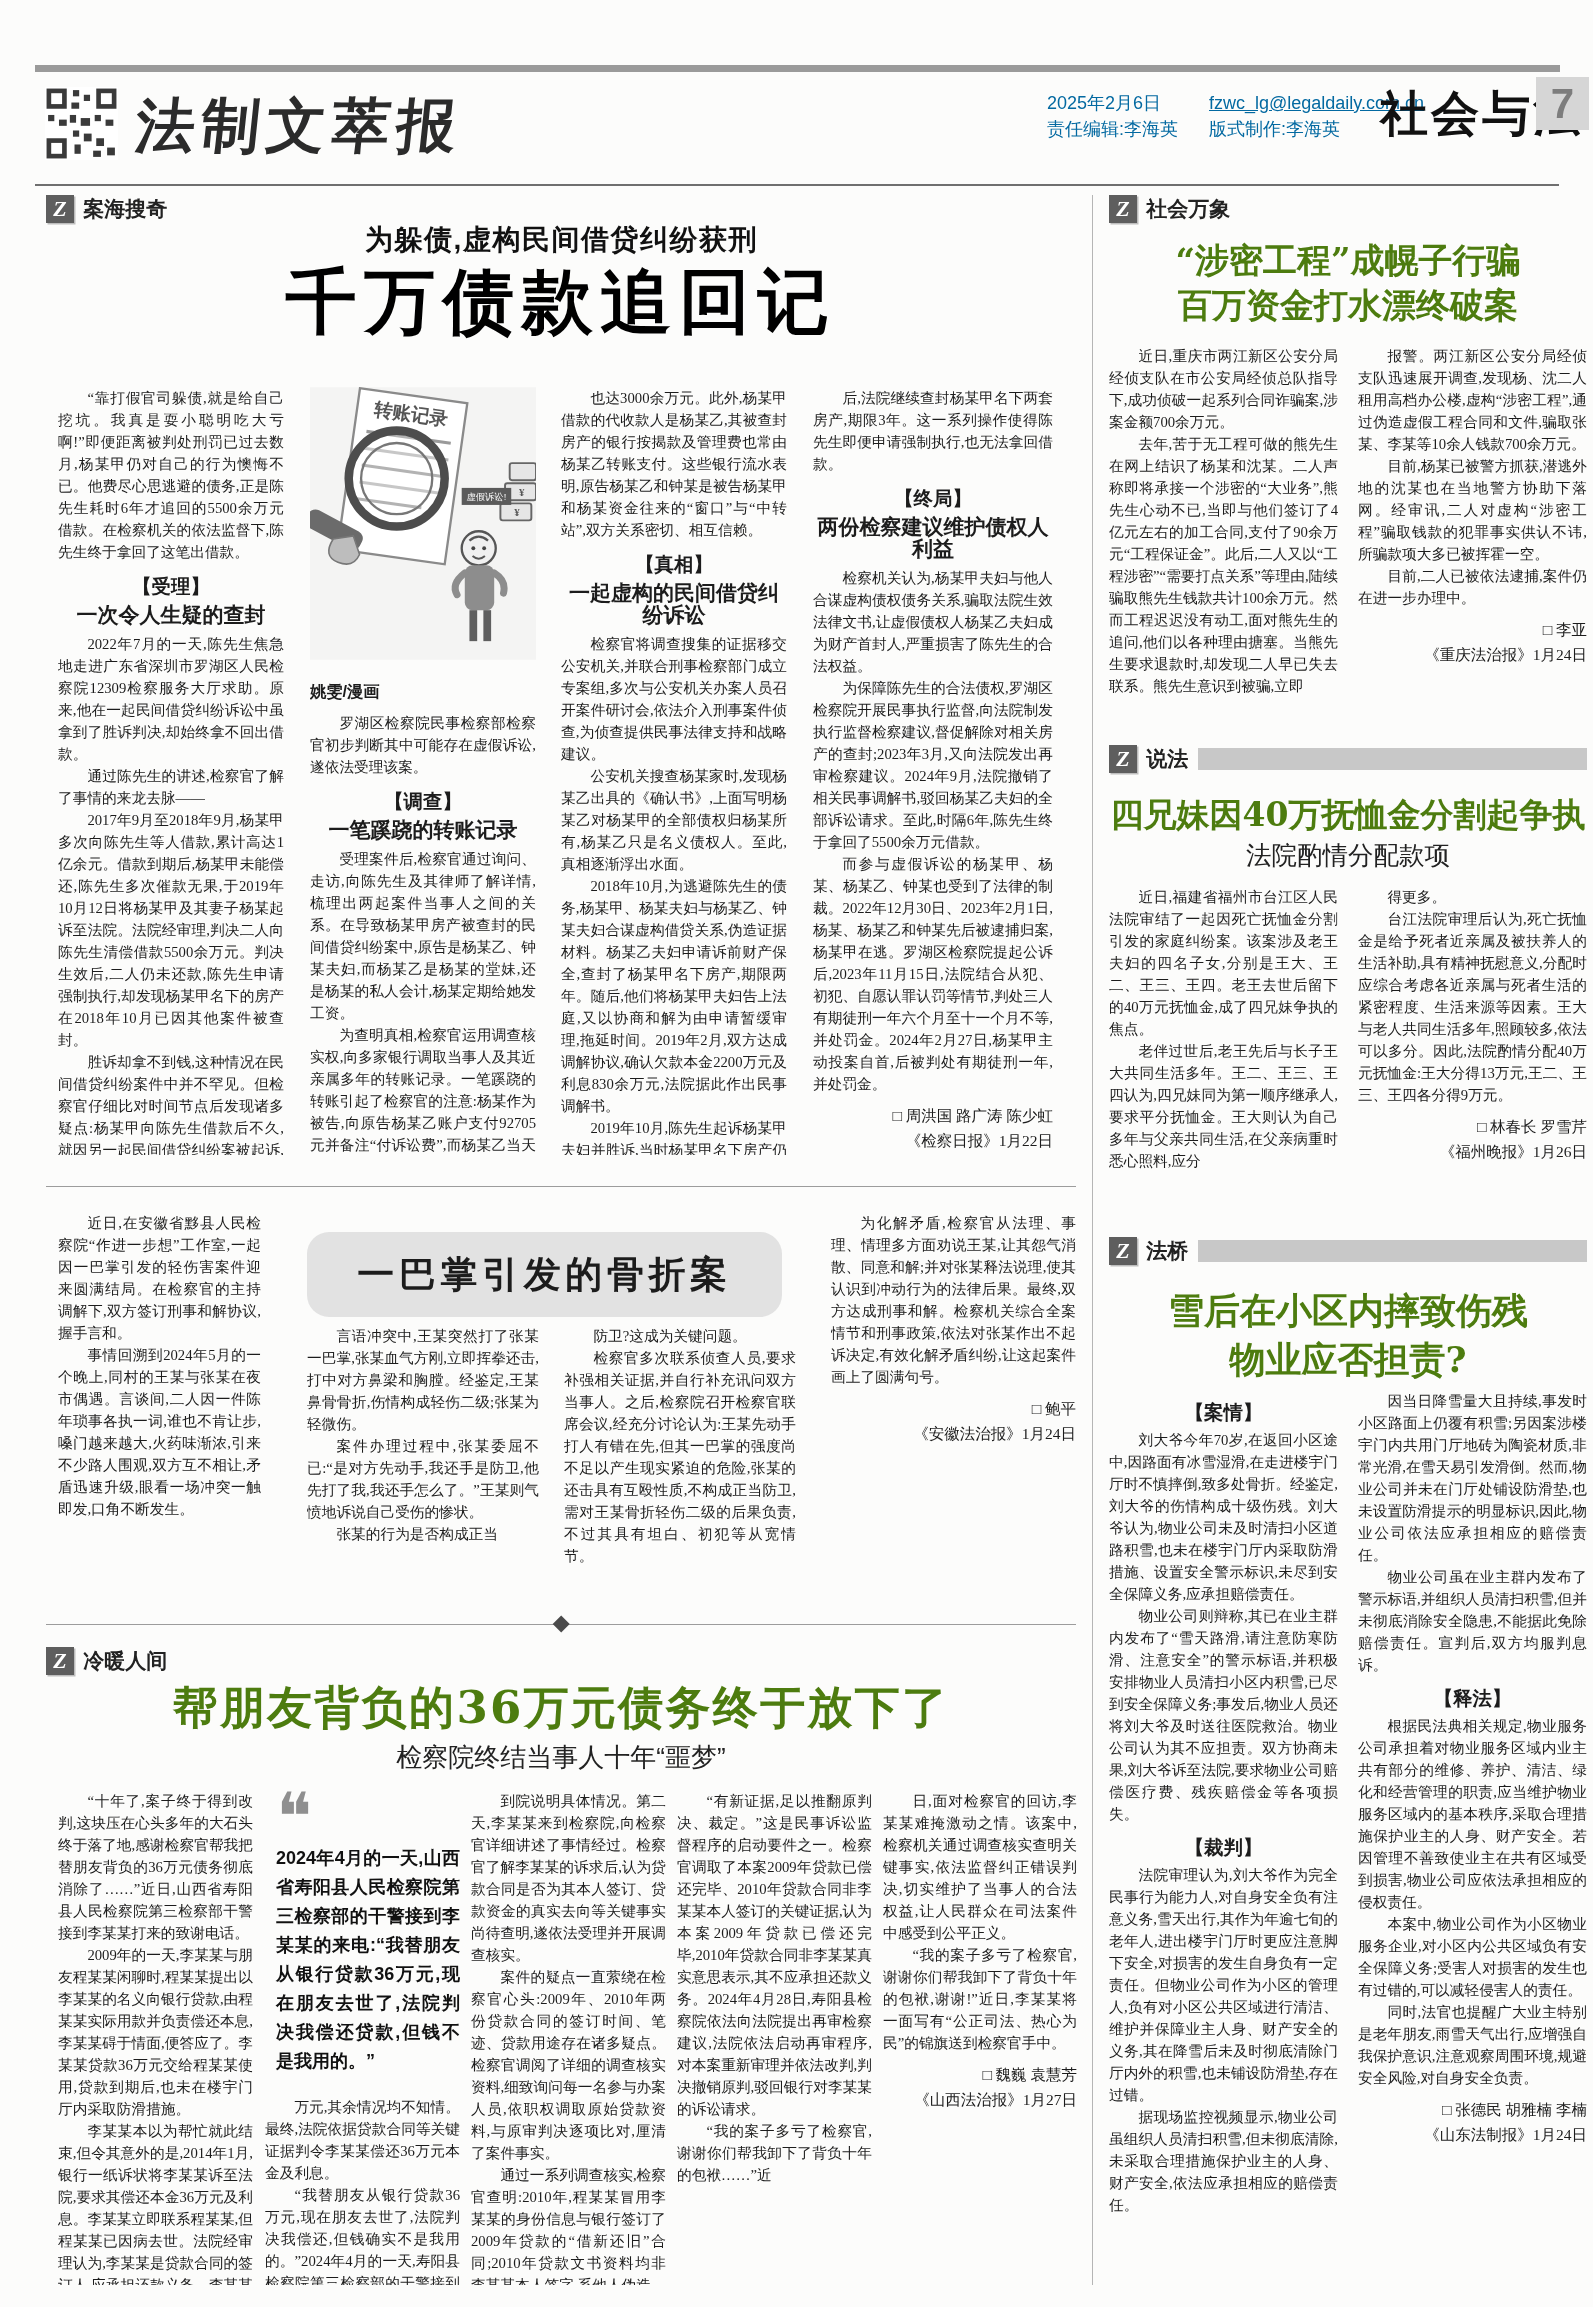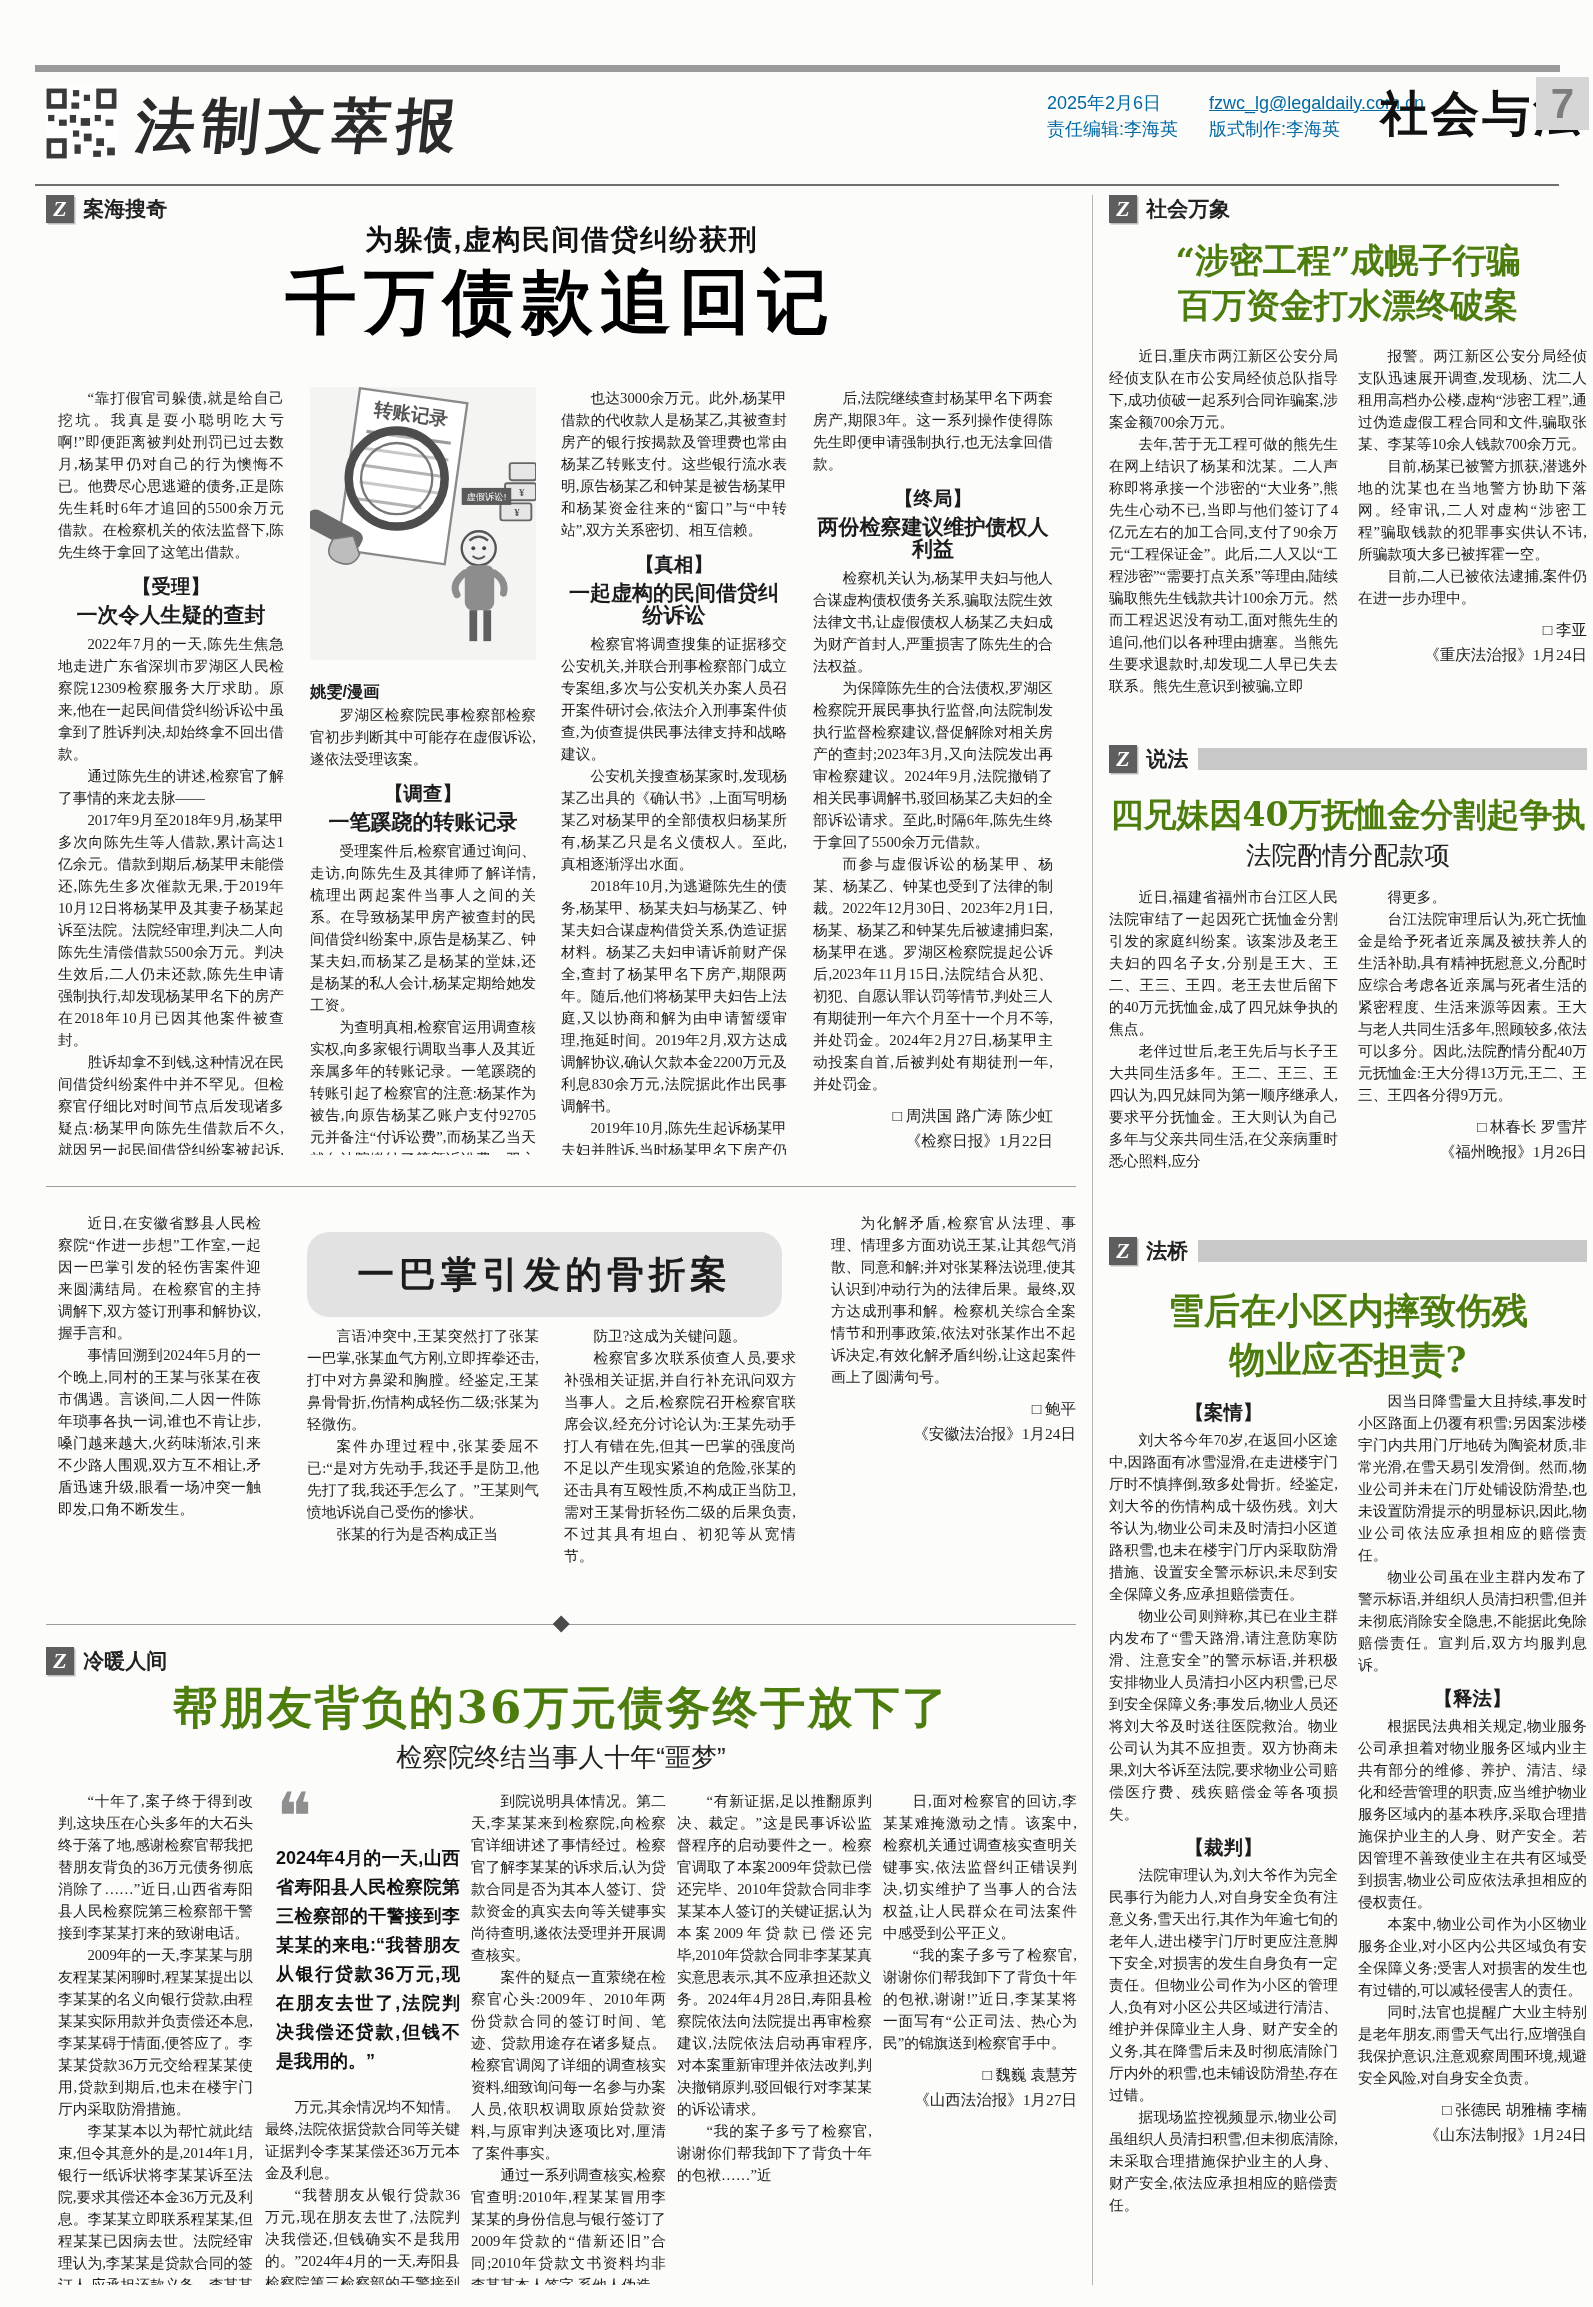--- a/index.html
+++ b/index.html
@@ -162,21 +162,21 @@
           <rect x="258" y="98" width="34" height="22" rx="3"></rect>
         </g>
         <text x="264" y="166" font-size="14" fill="#555" font-weight="bold">¥</text>
         <text x="270" y="140" font-size="14" fill="#555" font-weight="bold">¥</text>
 
         <rect x="196" y="130" width="64" height="22" fill="#5a5a5a"></rect>
         <text x="228" y="146" font-size="12" fill="#fff" text-anchor="middle">虚假诉讼!</text>
       </svg>
       <div class="caption">姚雯/漫画</div>
     </div>
-    <div class="btxt" style="margin-top:1px;">
+    <div class="btxt" style="margin-top:9px;">
       <div>
           <p>罗湖区检察院民事检察部检察官初步判断其中可能存在虚假诉讼,遂依法受理该案。</p>
         </div>
       <div class="subhead">
         <div class="tag">【调查】</div>
         <div class="ttl">一笔蹊跷的转账记录</div>
       </div>
       <div>
           <p>受理案件后,检察官通过询问、走访,向陈先生及其律师了解详情,梳理出两起案件当事人之间的关系。在导致杨某甲房产被查封的民间借贷纠纷案中,原告是杨某乙、钟某夫妇,而杨某乙是杨某的堂妹,还是杨某的私人会计,杨某定期给她发工资。</p>
           <p>为查明真相,检察官运用调查核实权,向多家银行调取当事人及其近亲属多年的转账记录。一笔蹊跷的转账引起了检察官的注意:杨某作为被告,向原告杨某乙账户支付92705元并备注“付诉讼费”,而杨某乙当天就向法院缴纳了等额诉讼费。双方自2014年起资金往来不断,累计上亿元,诉讼后钟某与杨某甲的资金往来</p>

